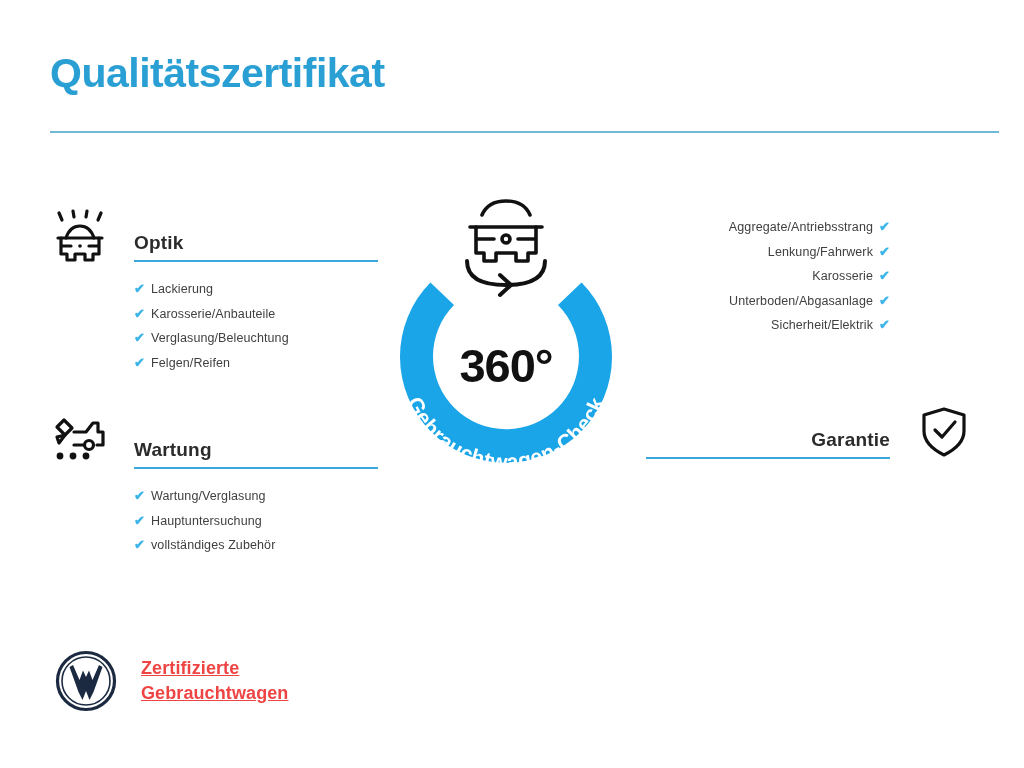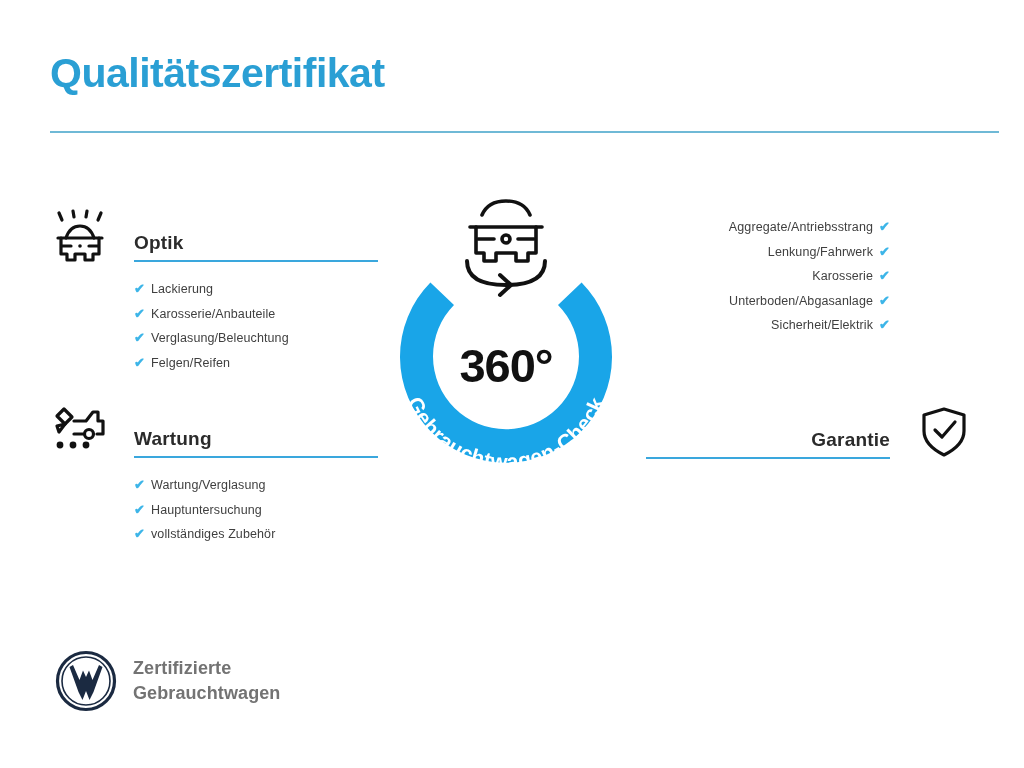--- a/index.html
+++ b/index.html
@@ -47,21 +47,21 @@
 
   
   .col {
     position: absolute;
     width: 310px;
   }
   .col-left  { left: 68px; }
   .col-right { left: 646px; }
 
   .col-optik    { top: 206px; }
-  .col-wartung  { top: 402px; }
+  .col-wartung  { top: 413px; }
   .col-technik  { top: 206px; }
   .col-garantie { top: 403px; }
 
   
   .sec-head {
     position: relative;
     height: 62px;
   }
   .sec-title {
     position: absolute;
@@ -149,26 +149,27 @@
   .footer-logo {
     position: absolute;
     left: 55px;
     top: 650px;
     display: flex;
     align-items: center;
   }
   .vw-mark { width: 62px; height: 62px; }
   .vw-mark svg { display: block; width: 100%; height: 100%; }
   .vw-words {
-    margin-left: 16px;
+    margin-left: 24px;
     font-size: 18px;
     font-weight: bold;
     line-height: 25px;
-    color: #737373;
+    color: #ef4444;
     letter-spacing: 0.1px;
+    text-decoration: underline;
   }
 </style>
 </head>
 <body>
 
 <div class="page">
 
   <div class="page-title">Qualitätszertifikat</div>
   <div class="title-rule"></div>
 

